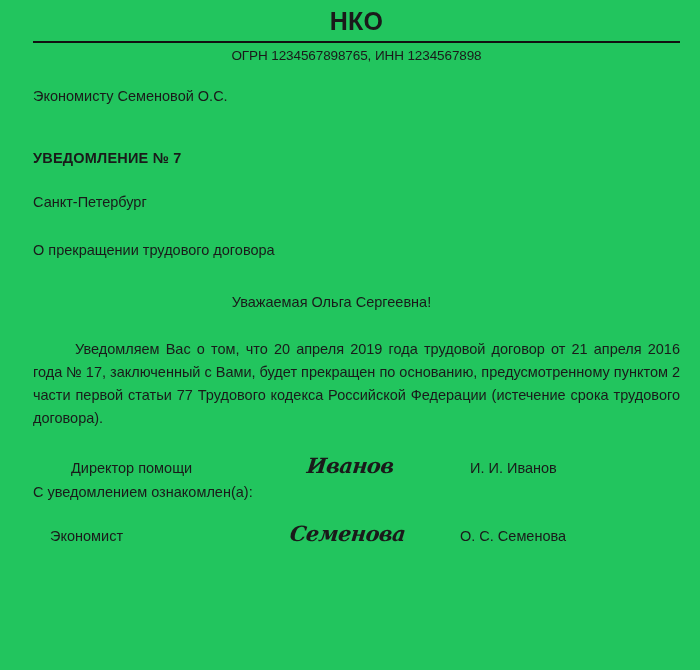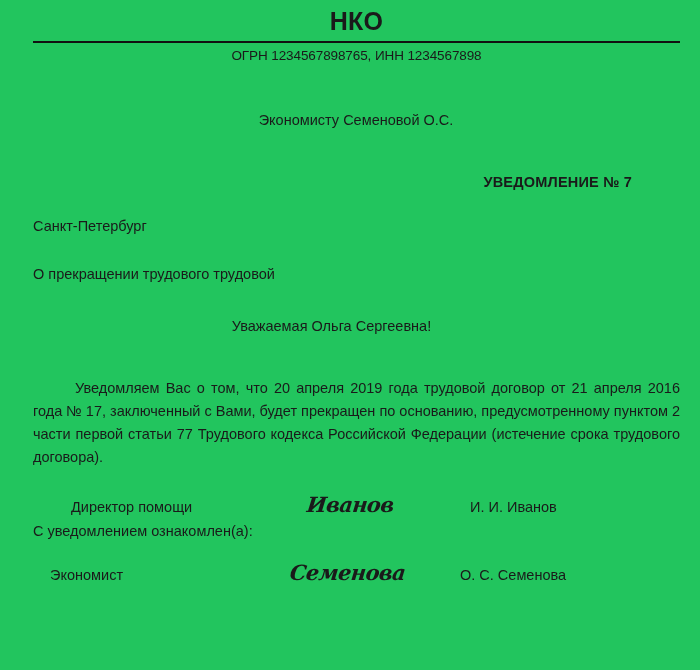--- a/index.html
+++ b/index.html
@@ -58,29 +58,29 @@
   .org-reg {
     text-align: center;
     font-size: 13.5px;
     line-height: 1.2;
     margin-top: 5px;
     letter-spacing: -0.1px;
   }
 
   
   .addressee {
-    text-align: center;
-    font-size: 14.5px;
-    margin-top: 48px;
+    text-align: left;
+    font-size: 14.5px;
+    margin-top: 24px;
     padding-right: 1px;
   }
 
   
   .doc-title {
-    text-align: right;
+    text-align: left;
     font-weight: bold;
     font-size: 14.5px;
     letter-spacing: 0.2px;
     margin-top: 46px;
     padding-right: 48px;
   }
 
   
   .place-date {
     display: flex;
@@ -105,21 +105,21 @@
     padding-right: 50px;
   }
 
   
   .body-text {
     font-size: 14.5px;
     line-height: 1.58;
     text-align: justify;
     text-justify: inter-word;
     text-indent: 42px;
-    margin-top: 43px;
+    margin-top: 28px;
   }
 
   
   .sign-row {
     position: relative;
     font-size: 14.5px;
     height: 26px;
   }
   .sign-row .role {
     position: absolute;
@@ -171,21 +171,21 @@
     </div>
 
     <div class="addressee">Экономисту Семеновой О.С.</div>
 
     <div class="doc-title">УВЕДОМЛЕНИЕ № 7</div>
 
     <div class="place-date">
       <span class="place">Санкт-Петербург</span>
     </div>
 
-    <div class="subject">О прекращении трудового трудовой</div>
+    <div class="subject">О прекращении трудового договора</div>
 
     <div class="salutation">Уважаемая Ольга Сергеевна!</div>
 
     <div class="body-text">Уведомляем Вас о том, что 20 апреля 2019 года трудовой договор от 21 апреля 2016 года № 17, заключенный с Вами, будет прекращен по основанию, предусмотренному пунктом 2 части первой статьи 77 Трудового кодекса Российской Федерации (истечение срока трудового договора).</div>
 
     <div class="sign-row director-row">
       <span class="role">Директор помощи</span>
       <span class="autograph">Иванов</span>
       <span class="printed-name">И. И. Иванов</span>
     </div>

